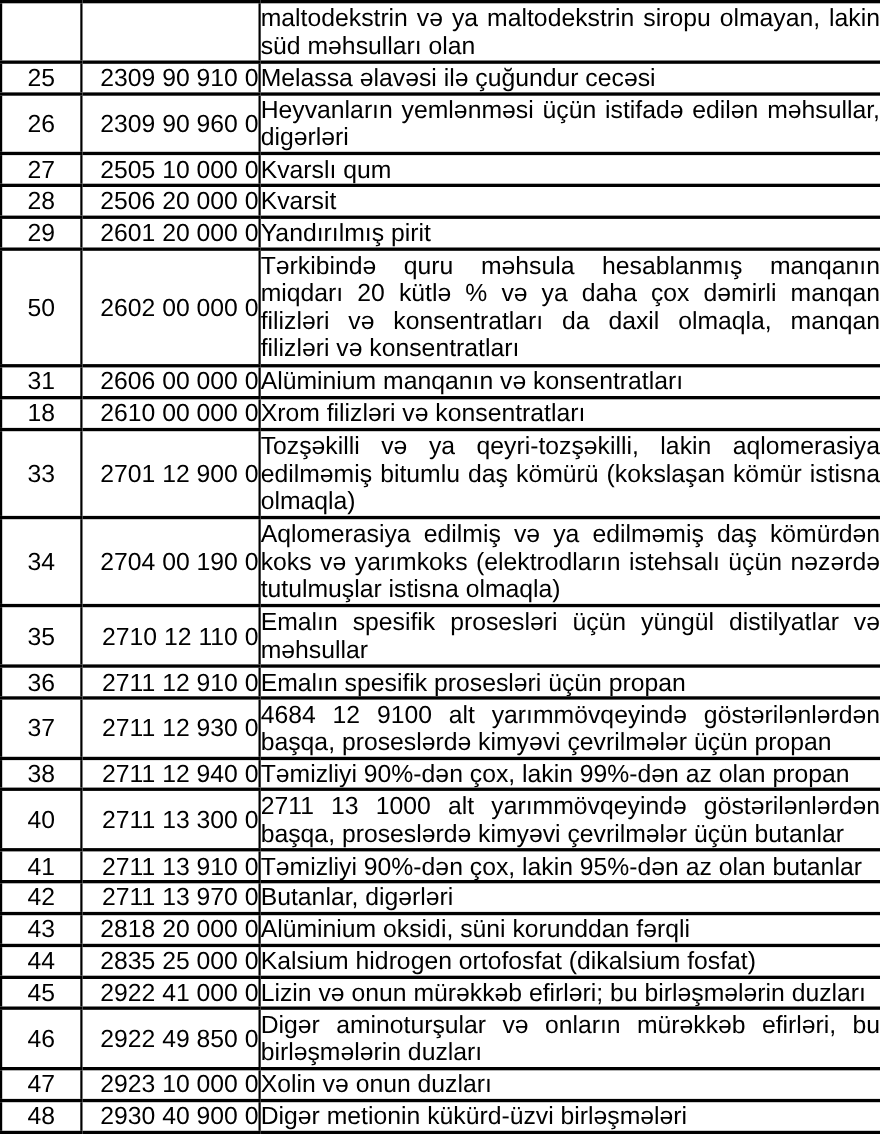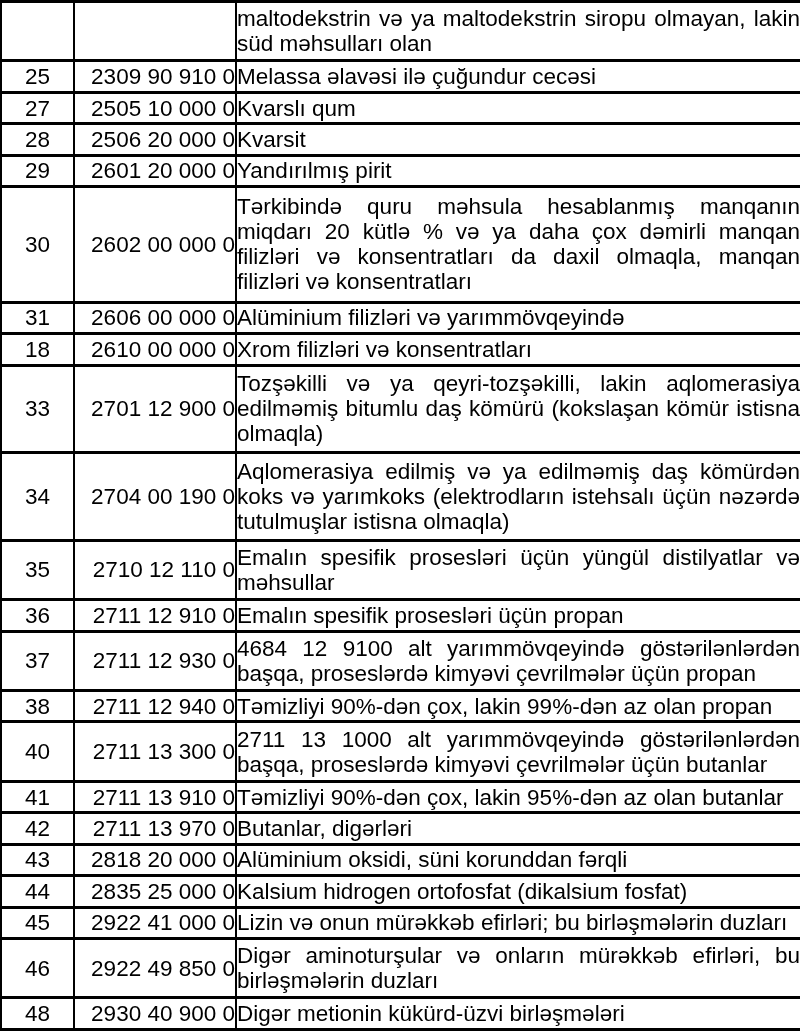--- a/index.html
+++ b/index.html
@@ -57,49 +57,54 @@
     <td class="cell-code"></td>
     <td class="cell-desc">maltodekstrin və ya maltodekstrin siropu olmayan, lakin süd məhsulları olan</td>
   </tr>
 
   <tr>
     <td class="cell-num">25</td>
     <td class="cell-code">2309 90 910 0</td>
     <td class="cell-desc">Melassa əlavəsi ilə çuğundur cecəsi</td>
   </tr>
 
+  <tr>
+    <td class="cell-num">26</td>
+    <td class="cell-code">2309 90 960 0</td>
+    <td class="cell-desc">Heyvanların yemlənməsi üçün istifadə edilən məhsullar, digərləri</td>
+  </tr>
 
   <tr>
     <td class="cell-num">27</td>
     <td class="cell-code">2505 10 000 0</td>
     <td class="cell-desc">Kvarslı qum</td>
   </tr>
 
   <tr>
     <td class="cell-num">28</td>
     <td class="cell-code">2506 20 000 0</td>
     <td class="cell-desc">Kvarsit</td>
   </tr>
 
   <tr>
     <td class="cell-num">29</td>
     <td class="cell-code">2601 20 000 0</td>
     <td class="cell-desc">Yandırılmış pirit</td>
   </tr>
 
   <tr>
-    <td class="cell-num">30</td>
+    <td class="cell-num">50</td>
     <td class="cell-code">2602 00 000 0</td>
     <td class="cell-desc">Tərkibində quru məhsula hesablanmış manqanın miqdarı 20 kütlə % və ya daha çox dəmirli manqan filizləri və konsentratları da daxil olmaqla, manqan filizləri və konsentratları</td>
   </tr>
 
   <tr>
     <td class="cell-num">31</td>
     <td class="cell-code">2606 00 000 0</td>
-    <td class="cell-desc">Alüminium filizləri və yarımmövqeyində</td>
+    <td class="cell-desc">Alüminium manqanın və konsentratları</td>
   </tr>
 
   <tr>
     <td class="cell-num">18</td>
     <td class="cell-code">2610 00 000 0</td>
     <td class="cell-desc">Xrom filizləri və konsentratları</td>
   </tr>
 
   <tr>
     <td class="cell-num">33</td>
@@ -173,20 +178,25 @@
     <td class="cell-code">2922 41 000 0</td>
     <td class="cell-desc">Lizin və onun mürəkkəb efirləri; bu birləşmələrin duzları</td>
   </tr>
 
   <tr>
     <td class="cell-num">46</td>
     <td class="cell-code">2922 49 850 0</td>
     <td class="cell-desc">Digər aminoturşular və onların mürəkkəb efirləri, bu birləşmələrin duzları</td>
   </tr>
 
+  <tr>
+    <td class="cell-num">47</td>
+    <td class="cell-code">2923 10 000 0</td>
+    <td class="cell-desc">Xolin və onun duzları</td>
+  </tr>
 
   <tr>
     <td class="cell-num">48</td>
     <td class="cell-code">2930 40 900 0</td>
     <td class="cell-desc">Digər metionin kükürd-üzvi birləşmələri</td>
   </tr>
 </tbody>
 </table>
 
 </body></html>

